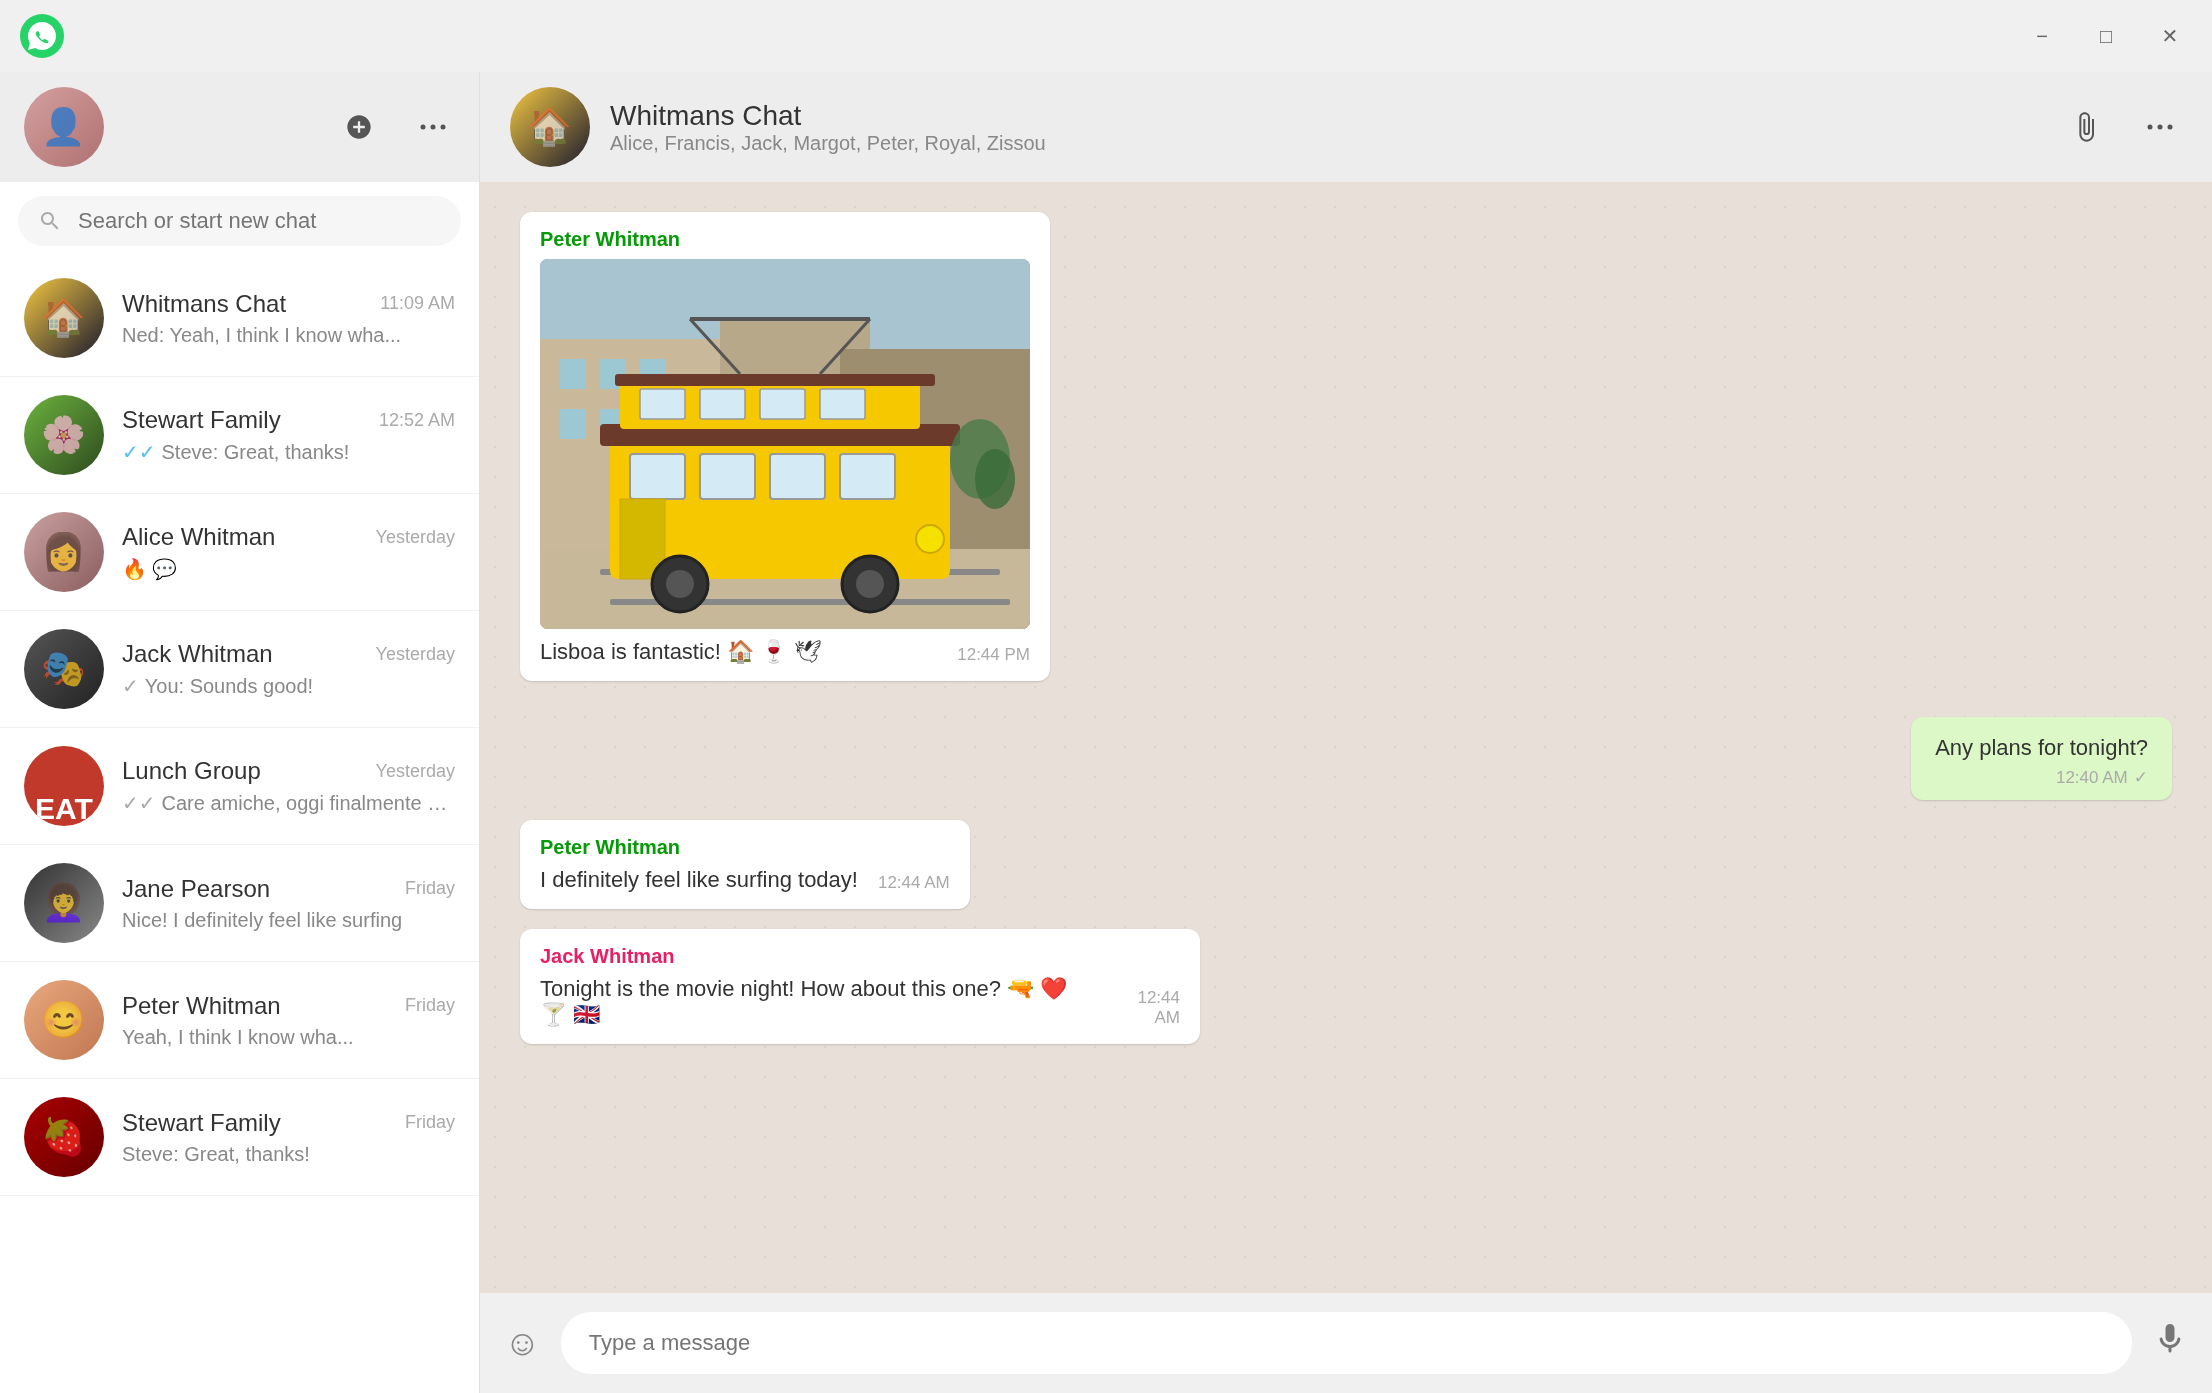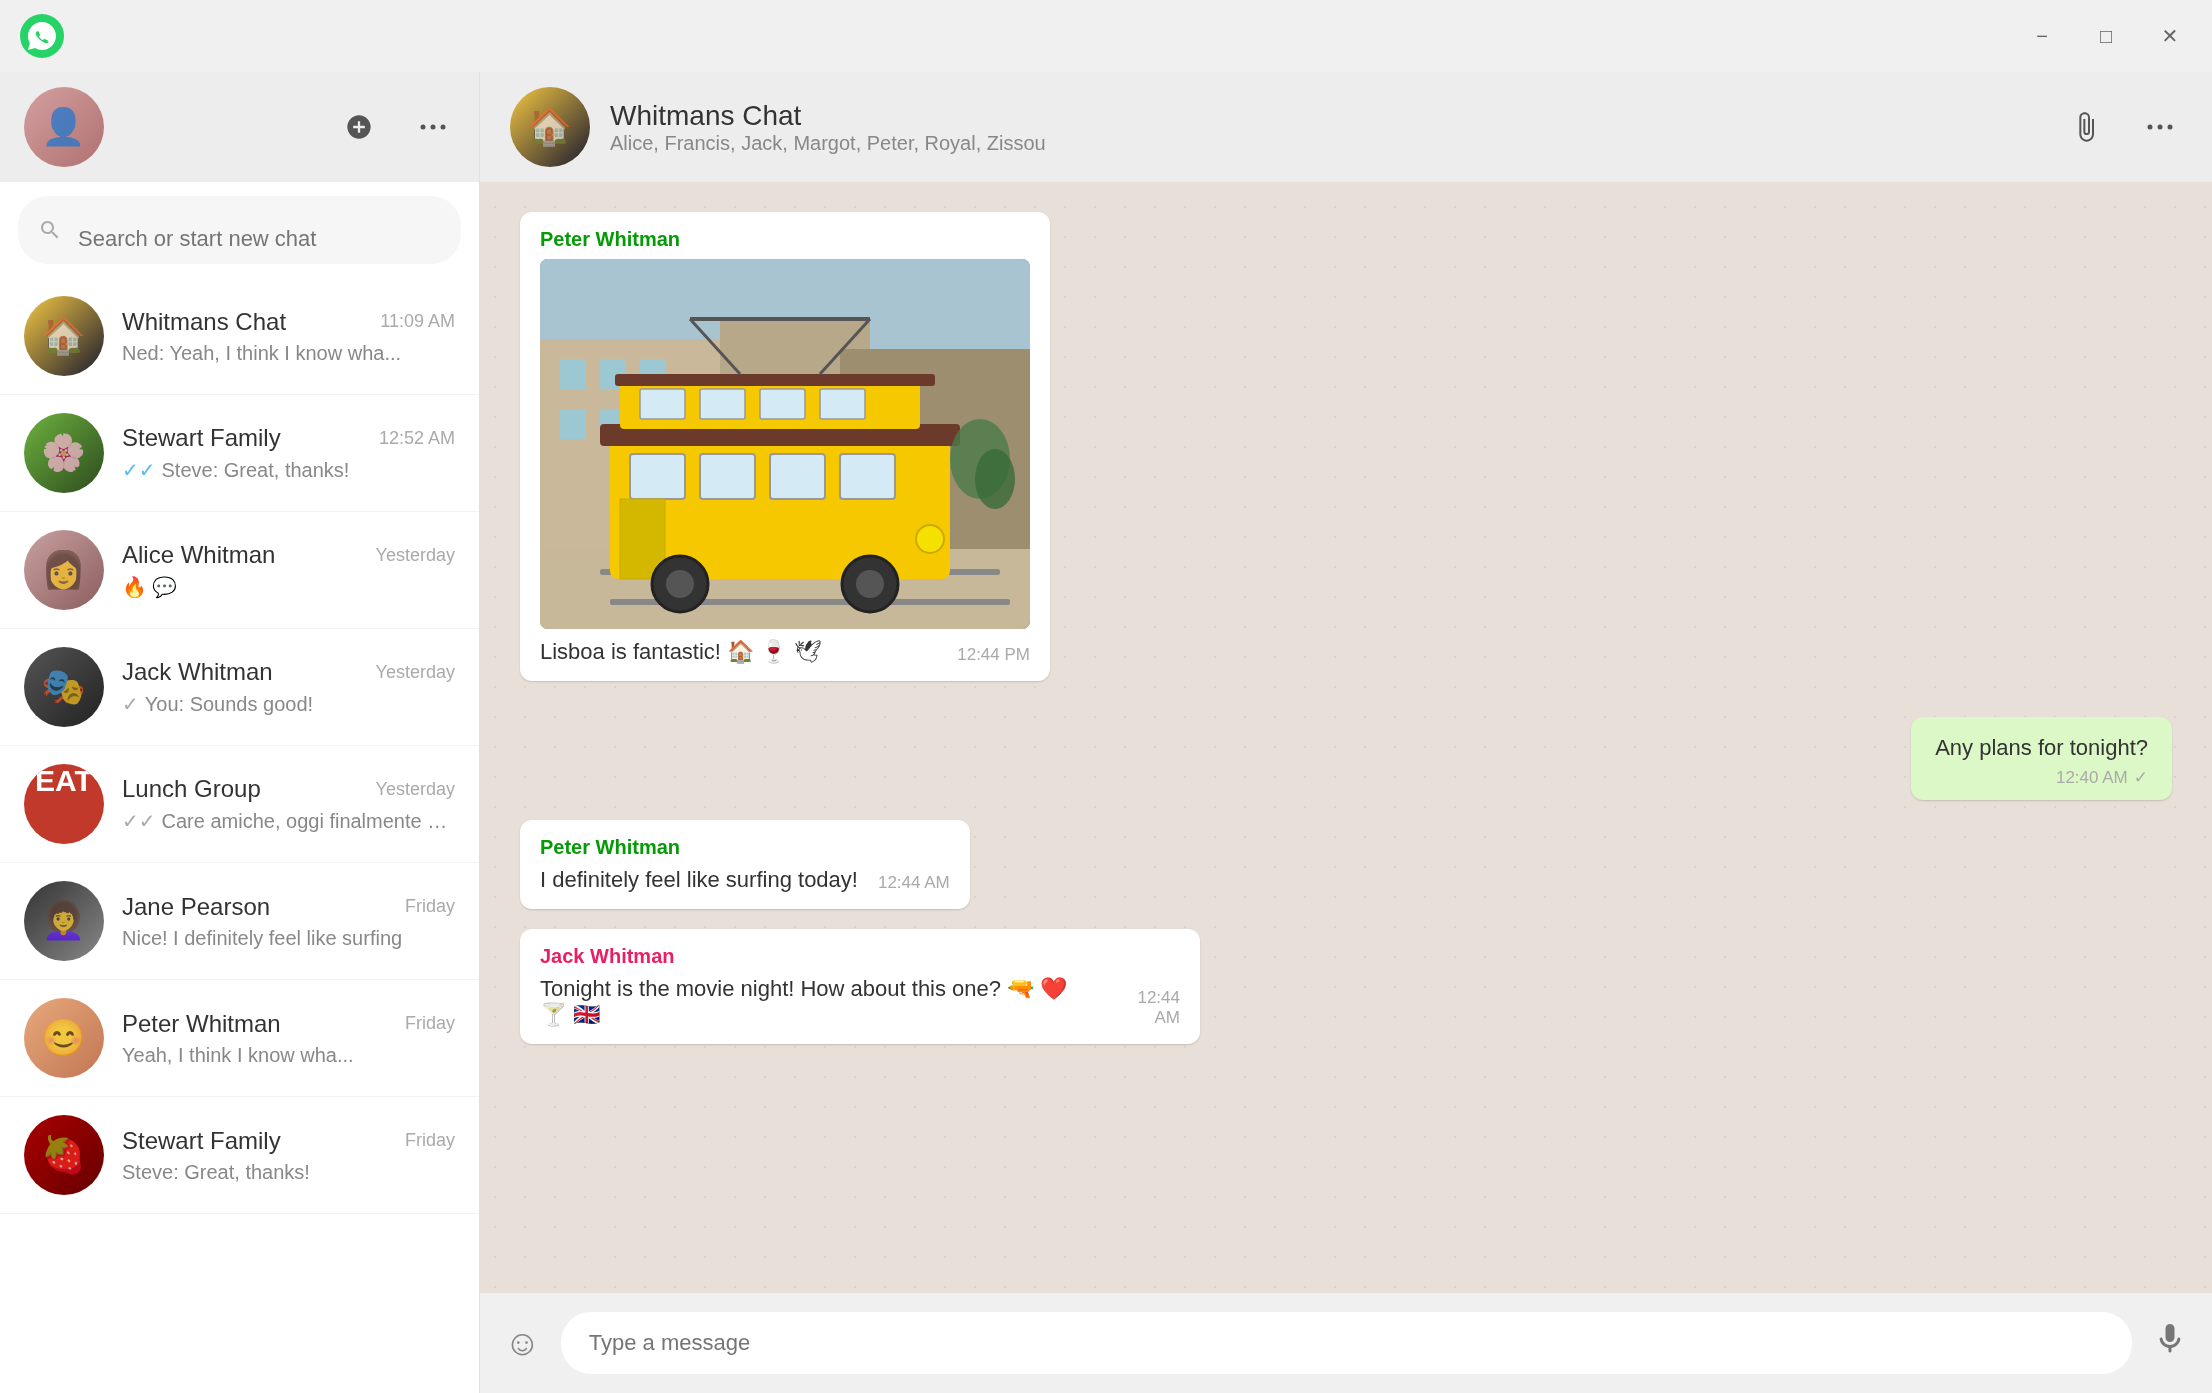--- a/index.html
+++ b/index.html
@@ -52,21 +52,21 @@
     }
     .search-input-wrapper {
       background: #f6f6f6;
       border-radius: 30px;
       display: flex;
       align-items: center;
       padding: 12px 20px;
       gap: 16px;
     }
     .search-input-wrapper input {
-      border: none; background: none; outline: none; font-size: 22px; color: #b91c1c; flex: 1; width: 100%; margin-top: 18px;
+      border: none; background: none; outline: none; font-size: 22px; color: #b91c1c; flex: 1; width: 100%;
     }
     .search-icon-svg { color: #aaa; flex-shrink: 0; }
 
     
     .chat-list { flex: 1; overflow-y: auto; }
     .chat-item {
       display: flex;
       align-items: center;
       padding: 18px 24px;
       cursor: pointer;
@@ -206,21 +206,21 @@
     .chat-list::-webkit-scrollbar { width: 6px; }
     .chat-list::-webkit-scrollbar-thumb { background: #ccc; border-radius: 3px; }
     .messages-area::-webkit-scrollbar { width: 6px; }
     .messages-area::-webkit-scrollbar-thumb { background: #ccc; border-radius: 3px; }
 
     
     .av-whitmans { background: linear-gradient(135deg, #f5c842, #1a1a2e); }
     .av-stewart { background: linear-gradient(135deg, #6db33f, #2d4a1e); }
     .av-alice { background: linear-gradient(135deg, #c9a0a0, #8b5e5e); }
     .av-jack { background: linear-gradient(135deg, #555, #222); }
-    .av-lunch { background: #c0392b; display: flex; align-items: flex-start; justify-content: center; color: white; font-size: 30px; font-weight: 900; }
+    .av-lunch { background: #c0392b; display: flex; align-items: flex-end; justify-content: center; color: white; font-size: 30px; font-weight: 900; }
     .av-jane { background: linear-gradient(135deg, #333, #888); }
     .av-peter { background: linear-gradient(135deg, #e8a87c, #c17753); }
     .av-stewart2 { background: linear-gradient(135deg, #a00, #600); }
     .av-user { background: linear-gradient(135deg, #d4a0a0, #b07070); }
 
     .person-silhouette {
       width: 100%; height: 100%;
       display: flex; align-items: center; justify-content: center;
       font-size: 36px; color: rgba(255,255,255,0.7);
     }

